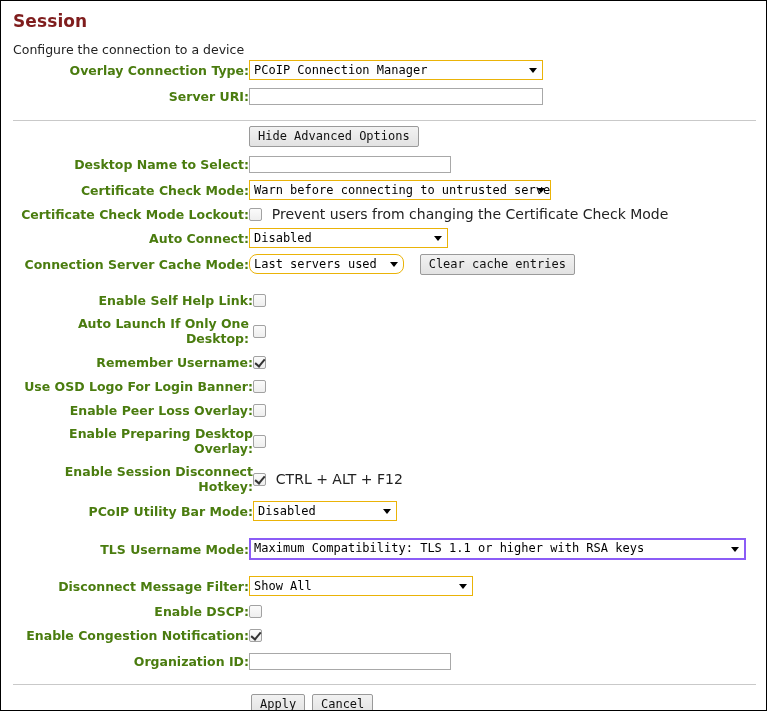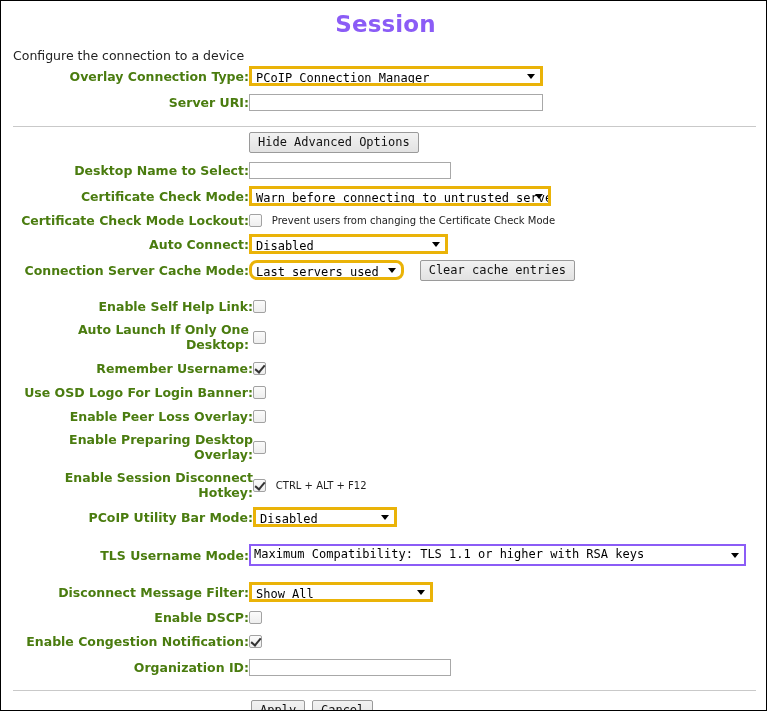--- a/index.html
+++ b/index.html
@@ -20,26 +20,25 @@
     box-sizing: border-box;
     background: #ffffff;
     border: 1px solid #000000;
     overflow: hidden;
   }
   #inner {
     padding: 8px 8px 0 10px;
   }
   .page-title {
     font-family: "DejaVu Sans", sans-serif;
-    font-size: 23px;
+    font-size: 17px;
     font-weight: bold;
-    color: #8b5cf6;
+    color: #7f1d1d;
     margin: 2px 0 0 2px;
     letter-spacing: 0.1px;
-    text-align: center;
   }
   .page-desc {
     font-family: "DejaVu Sans", sans-serif;
     font-size: 12.5px;
     color: #222222;
     margin: 11px 0 0 2px;
   }
   .hr {
     height: 0;
     border: 0;
@@ -91,21 +90,21 @@
     display: inline-block;
     vertical-align: middle;
     color: #000;
   }
   .sel {
     position: relative;
     display: inline-block;
     vertical-align: middle;
     box-sizing: border-box;
     height: 20px;
-    border: 3px solid #eab308;
+    border: 1px solid #eab308;
     background: #ffffff;
     font-family: "DejaVu Sans Mono", monospace;
     font-size: 12px;
     color: #000;
     padding: 0 18px 0 4px;
     line-height: 18px;
     white-space: nowrap;
     overflow: hidden;
   }
   .sel .arrow {
@@ -158,21 +157,21 @@
     left: 3px;
     top: 0px;
     width: 4px;
     height: 8px;
     border-right: 2px solid #333333;
     border-bottom: 2px solid #333333;
     transform: rotate(40deg);
   }
   .cb-text {
     font-family: "DejaVu Sans", sans-serif;
-    font-size: 10px;
+    font-size: 14px;
     color: #222222;
     margin-left: 6px;
     vertical-align: middle;
   }
   .spacer-md { height: 11px; }
   .inline-gap { display: inline-block; width: 8px; }
   .footer-hr {
     border: 0;
     border-top: 1px solid #c9c9c9;
     margin: 9px 2px 0 2px;
@@ -343,21 +342,21 @@
             <span class="arrow"></span>
           </div>
         </td>
       </tr>
       <tr style="height:10px;">
             <td colspan="2"></td>
           </tr>
       <tr class="row-h">
         <td class="lbl">Disconnect Message Filter:</td>
         <td class="fld">
-          <div class="sel" style="width:184px;">
+          <div class="sel" style="width:224px;">
             <span>Show All</span>
             <span class="arrow"></span>
           </div>
         </td>
       </tr>
       <tr style="height:24px;">
         <td class="lbl">Enable DSCP:</td>
         <td class="fld">
           <span class="cb"></span>
         </td>

